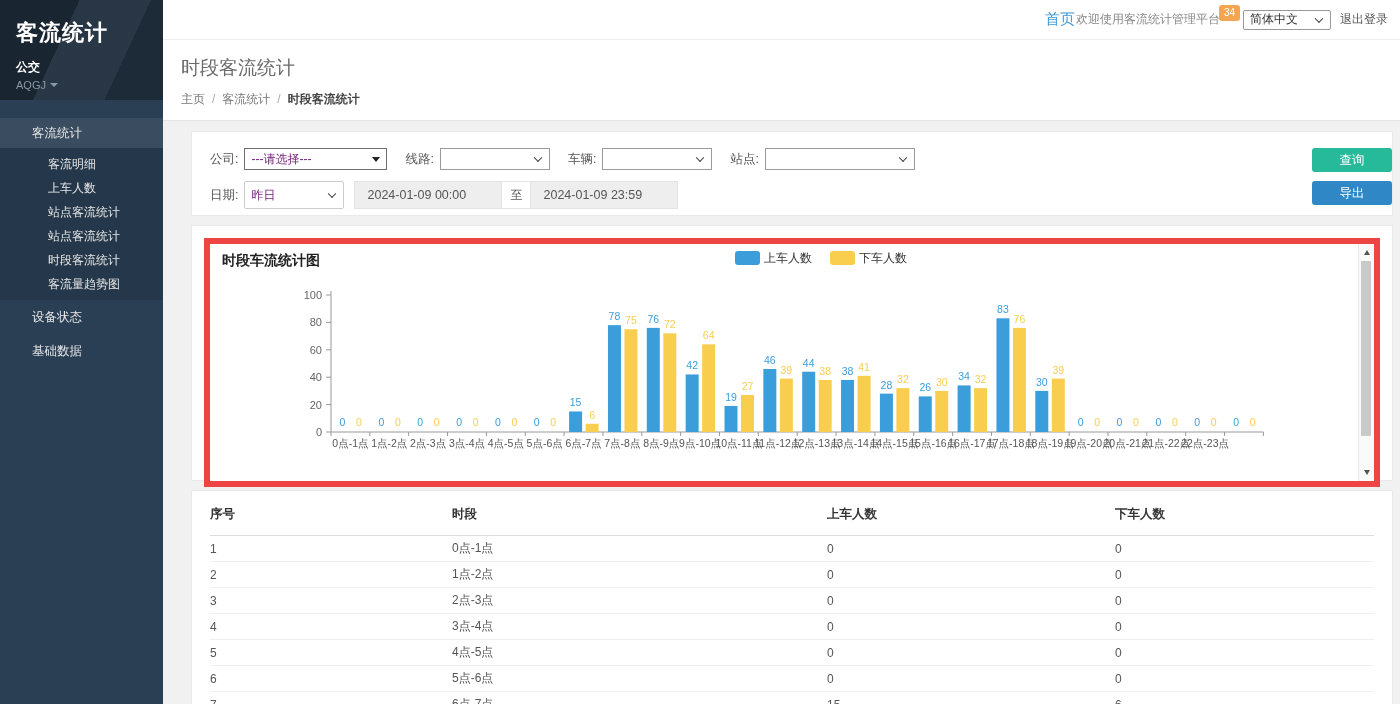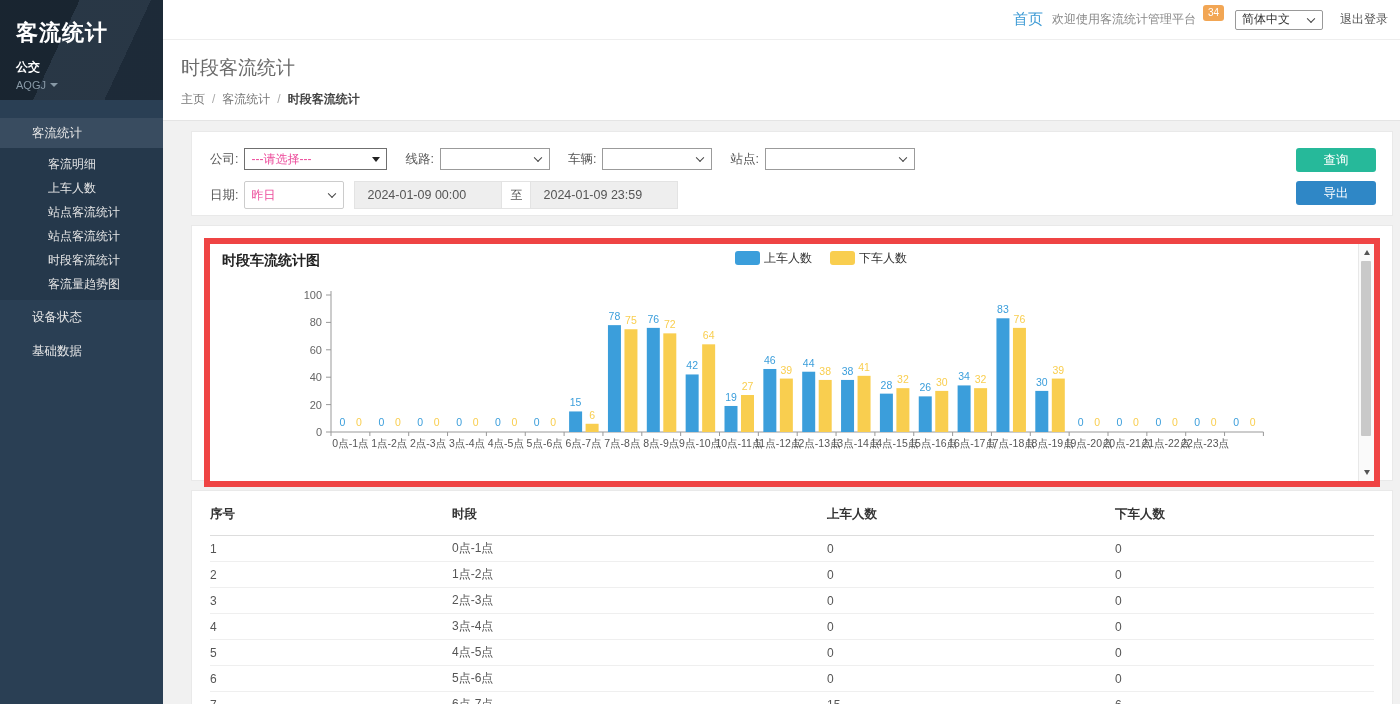--- a/index.html
+++ b/index.html
@@ -18,21 +18,21 @@
   .caret{width:0;height:0;border-left:4px solid transparent;border-right:4px solid transparent;border-top:4px solid #8899A6;}
   .menu{margin-top:18px;font-size:12.5px;}
   .menu-parent{height:30px;line-height:30px;padding-left:32px;background:rgba(255,255,255,0.07);cursor:pointer;}
   .submenu{background:rgba(0,0,0,0.10);padding:4px 0;}
   .sub-item{height:24px;line-height:24px;padding-left:48px;font-size:12px;color:#E7E7E7;cursor:pointer;}
   .menu-item{height:34px;line-height:34px;padding-left:32px;cursor:pointer;}
 
   
   .main{flex:1;display:flex;flex-direction:column;background:#F1F1F1;min-width:0;}
   .topbar{height:40px;background:#FFF;display:flex;align-items:center;justify-content:flex-end;
-    padding-right:12px;gap:9px;border-bottom:1px solid #EEE;}
+    padding-right:12px;gap:1px;border-bottom:1px solid #EEE;}
   .home{color:#3E9BD5;font-size:15px;}
   .welcome{color:#888;font-size:12px;}
   .badge{background:#F2A654;color:#FFF;font-size:10px;line-height:10px;border-radius:3px;
     padding:3px 5px;align-self:flex-start;margin:5px 2px 0 -2px;}
   .selectish{position:relative;background:#FFF;border:1px solid #999;height:20px;display:flex;
     align-items:center;padding:0 20px 0 6px;font-size:12px;color:#333;cursor:pointer;}
   .lang{width:88px;border-radius:2px;}
   .chev{position:absolute;right:8px;top:50%;width:6px;height:6px;border-right:1.4px solid #444;
     border-bottom:1.4px solid #444;transform:translateY(-72%) rotate(45deg);}
   .logout{color:#555;font-size:12px;margin-left:8px;}
@@ -47,33 +47,33 @@
   .content{flex:1;padding:10px 7px 0 20px;overflow:hidden;margin-left:8px;}
   .panel{background:#FFF;border:1px solid #E9E9E9;}
 
   
   .filter-panel{position:relative;height:85px;padding:16px 130px 12px 18px;}
   .frow{display:flex;align-items:center;}
   .frow + .frow{margin-top:11px;}
   .flabel{font-size:12.5px;color:#555;margin-right:6px;white-space:nowrap;}
   .fgap{margin-left:18px;}
   .selbox{position:relative;border:1px solid #8A8A8A;height:22px;display:flex;align-items:center;
-    padding:0 18px 0 6px;font-size:12px;color:#ec4899;background:#FFF;cursor:pointer;}
+    padding:0 18px 0 6px;font-size:12px;color:#701a75;background:#FFF;cursor:pointer;}
   .selbox.company{width:143px;border-color:#6F6F6F;}
   .selbox.line,.selbox.vehicle{width:110px;border-color:#9B9B9B;}
   .selbox.station{width:150px;border-color:#9B9B9B;}
   .selbox.preset{width:100px;height:28px;border-color:#CCC;border-radius:2px;}
   .tri{position:absolute;right:6px;top:50%;margin-top:-2px;width:0;height:0;
     border-left:4.5px solid transparent;border-right:4.5px solid transparent;border-top:5px solid #222;}
   .dateval{height:28px;width:148px;background:#EEE;border:1px solid #E3E3E3;display:flex;
     align-items:center;padding:0 12px;font-size:12.5px;color:#555;margin-left:10px;cursor:default;}
   .dateval.to{margin-left:0;}
   .datesep{height:28px;width:28px;background:#FFF;border-top:1px solid #E3E3E3;border-bottom:1px solid #E3E3E3;
     display:flex;align-items:center;justify-content:center;font-size:12px;color:#555;}
-  .btn{position:absolute;right:16px;width:80px;height:24px;border:none;border-radius:3px;
+  .btn{position:absolute;right:0;width:80px;height:24px;border:none;border-radius:3px;
     color:#FFF;font-size:12.5px;cursor:pointer;font-family:inherit;}
   .btn.query{top:16px;background:#26B99A;}
   .btn.export{top:49px;background:#2F87C6;}
 
   
   .chart-panel{margin-top:9px;padding:12px;height:256px;}
   .chart-box{position:relative;height:249px;border:6px solid #ef4444;background:#FFF;overflow:hidden;}
   .chart-title{position:absolute;left:12px;top:8px;font-size:14px;font-weight:bold;color:#222;}
   #chart{position:absolute;left:0;top:0;}
   .vscroll{position:absolute;top:0;right:0;bottom:0;width:16px;background:#FAFAFA;border-left:1px solid #E8E8E8;}

